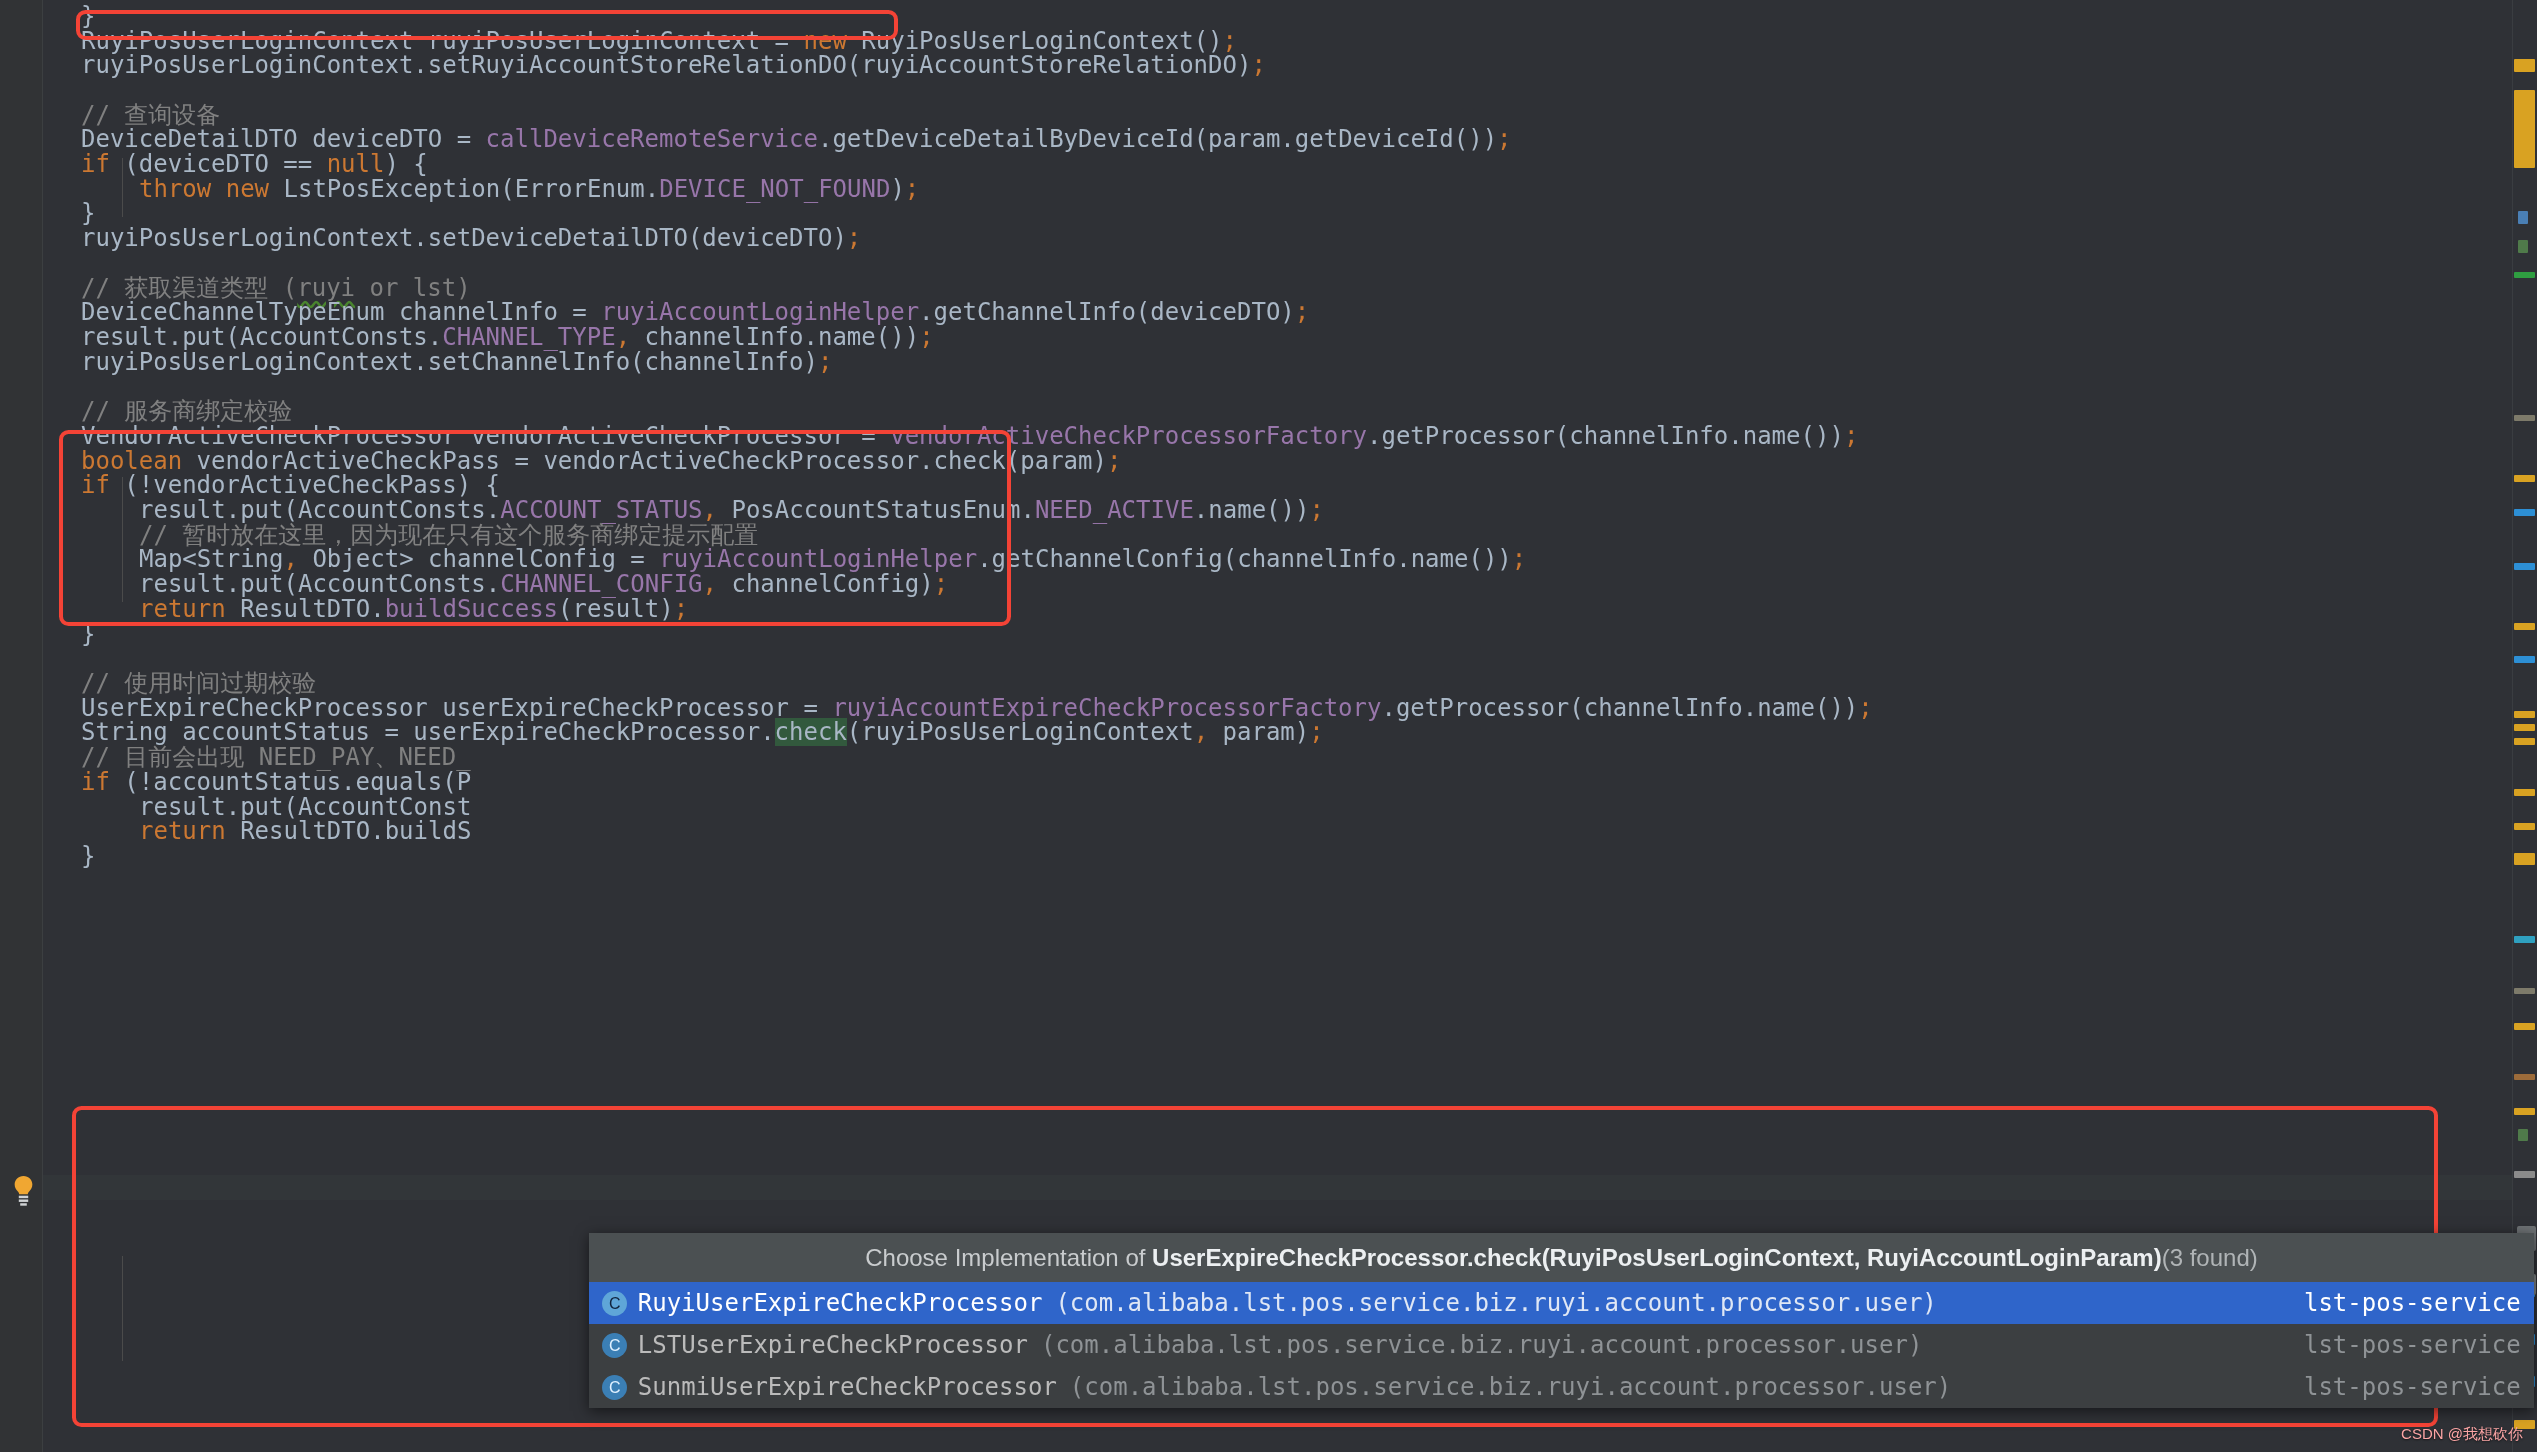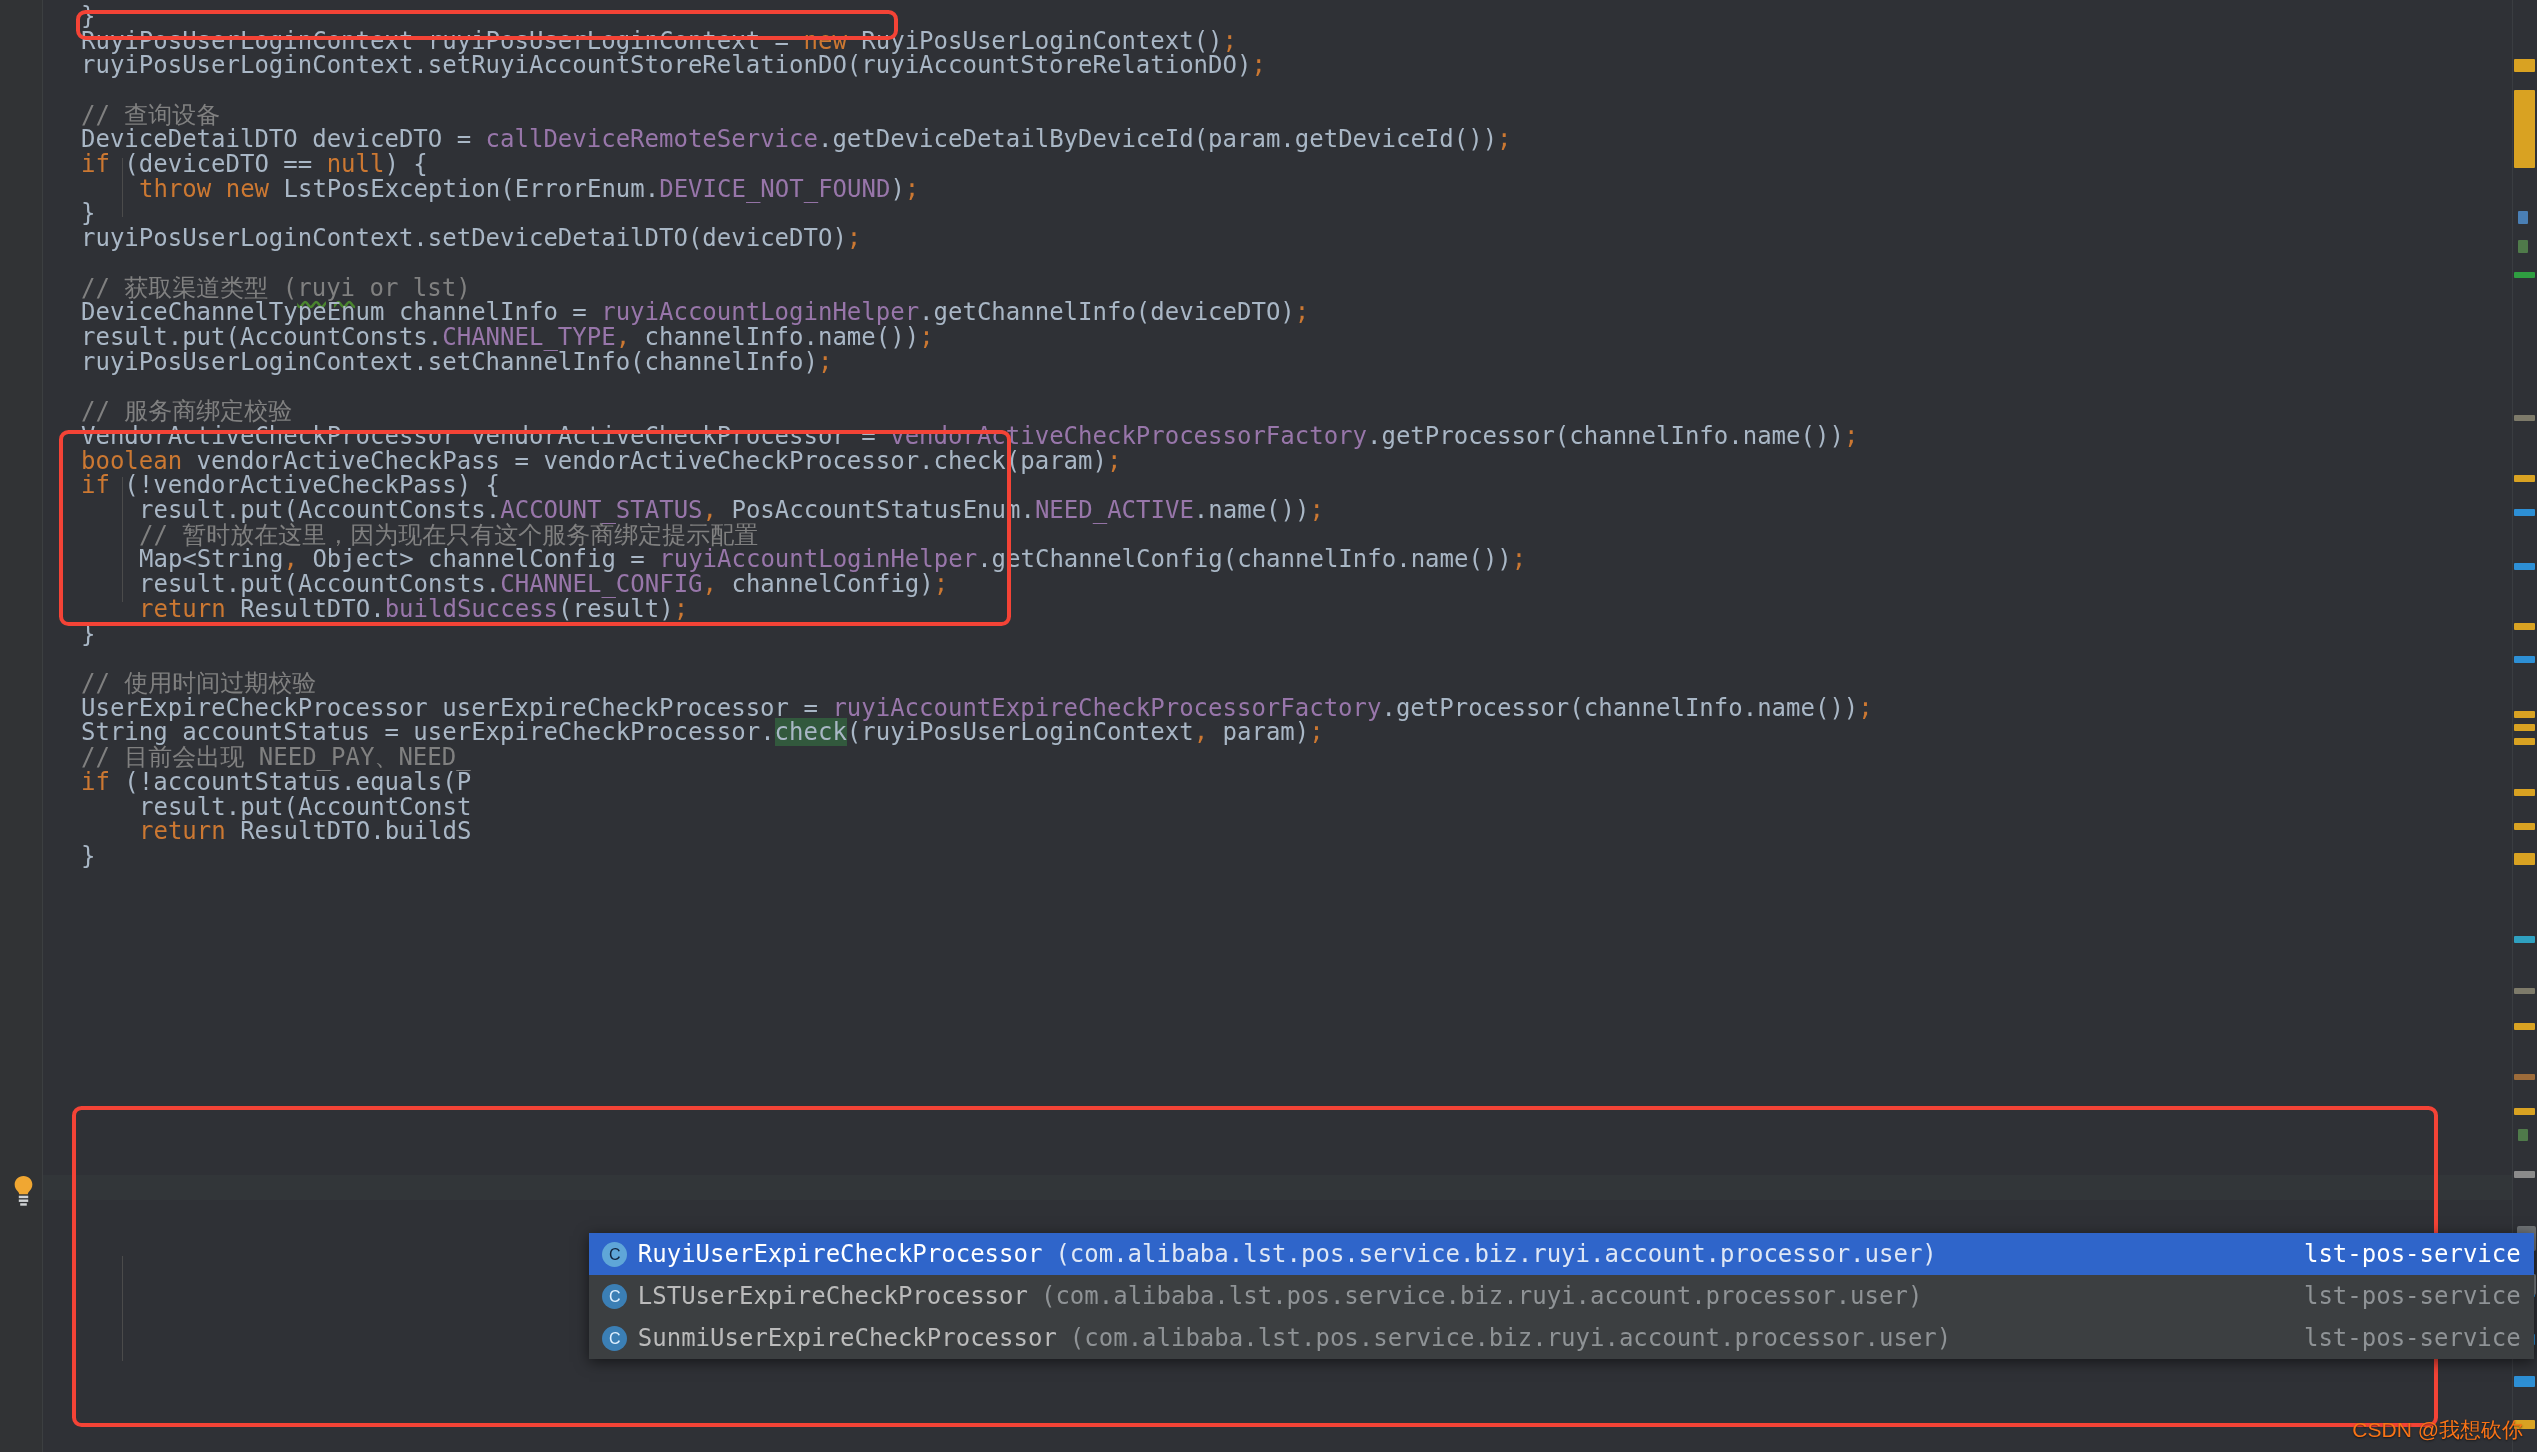--- a/index.html
+++ b/index.html
@@ -87,21 +87,21 @@
   .cicon{
     flex:0 0 auto;width:25px;height:25px;border-radius:50%;
     background:#3b7fb5;color:#dff0ff;font-size:16px;line-height:25px;
     text-align:center;margin-right:10.5px;
     font-family:"Liberation Sans","DejaVu Sans",sans-serif;
   }
   .prow.sel .cicon{background:#5fa6d8;color:#10233c;}
 
   
   #wm{
-    position:absolute;right:15px;bottom:7.6px;color:#f97316;font-size:21px;
+    position:absolute;right:15px;bottom:7.6px;color:#fca5a5;font-size:15px;
     font-family:"Liberation Sans","DejaVu Sans",sans-serif;
     text-shadow:0 1px 1.9px rgba(0,0,0,.6);
   }
   
   .pthumb{position:absolute;right:1.9px;width:19px;background:#6d7174;border-radius:1.9px;}
 </style>
 </head>
 <body>
 
 <div id="editor">
@@ -162,20 +162,23 @@
   <div class="mk" style="top:1171px;width:21px;height:6.7px;background:#8b8b8b;"></div>
   <div class="pthumb" style="top:1226px;height:25px;background:#6d7174;"></div>
   <div class="mk" style="top:1285px;width:21px;height:12.4px;background:#2d8fd5;"></div>
   <div class="pthumb" style="top:1274px;height:21px;background:#7b8084;"></div>
   <div class="mk" style="top:1334px;width:21px;height:10.5px;background:#2d8fd5;"></div>
   <div class="mk" style="top:1376px;width:21px;height:10.5px;background:#2d8fd5;"></div>
   <div class="mk" style="top:1420px;width:21px;height:8.6px;background:#d9a222;"></div>
 </div>
 
 <div id="popup">
+  <div id="popup-title">
+    <span>Choose Implementation of </span><b>UserExpireCheckProcessor.check(RuyiPosUserLoginContext, RuyiAccountLoginParam)</b><span class="cnt">(3 found)</span>
+  </div>
   <div class="plist" id="popup-list">
       <div class="prow sel">
         <span class="cicon">C</span>
         <span class="cls">RuyiUserExpireCheckProcessor</span>
         <span class="pkg">(com.alibaba.lst.pos.service.biz.ruyi.account.processor.user)</span>
         <span class="mod">lst-pos-service</span>
       </div>
       <div class="prow">
         <span class="cicon">C</span>
         <span class="cls">LSTUserExpireCheckProcessor</span>

